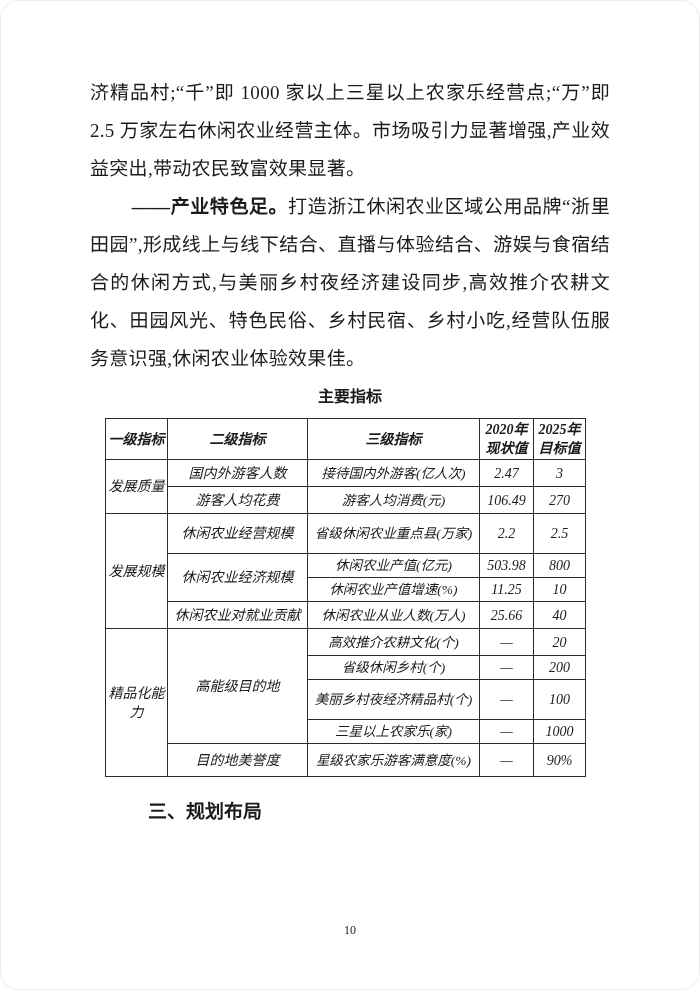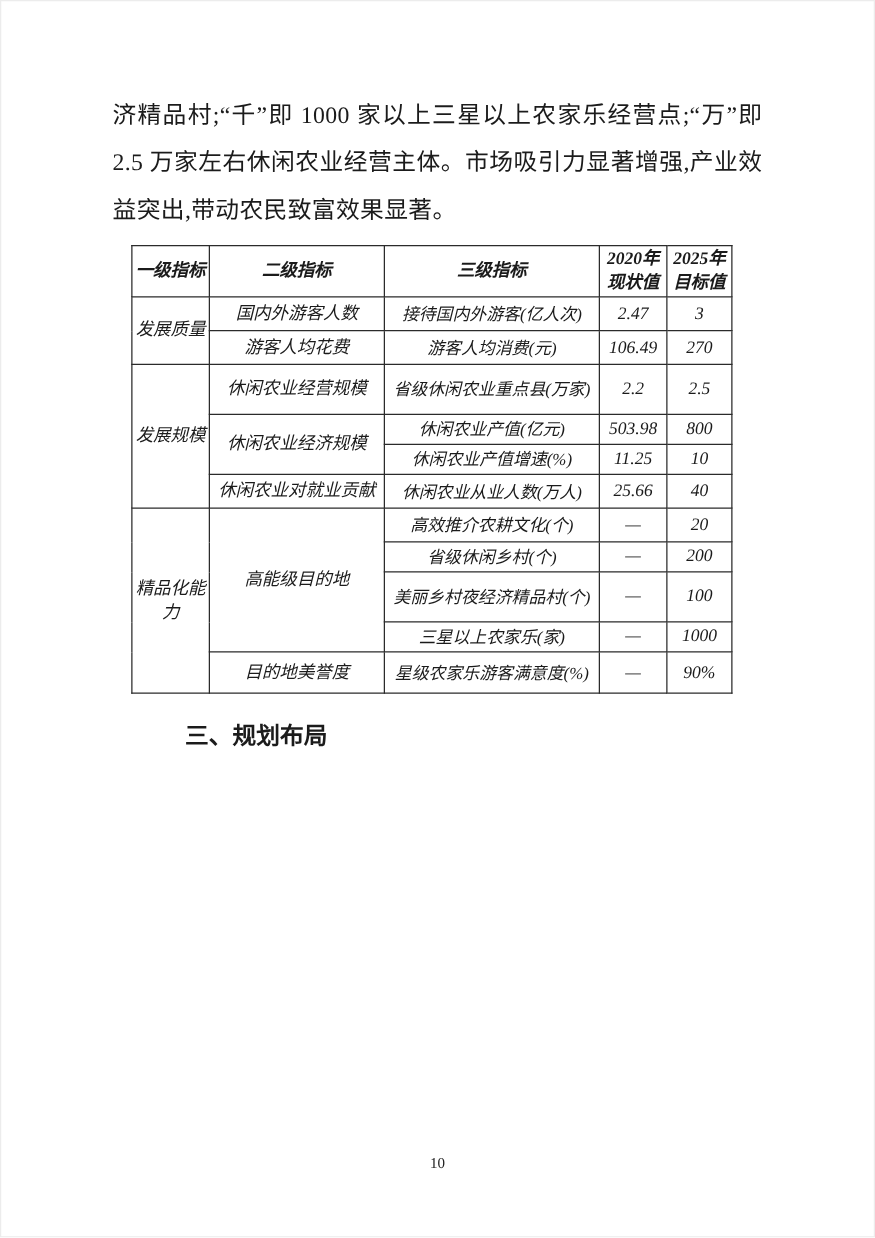--- a/index.html
+++ b/index.html
@@ -7,20 +7,21 @@
     position: relative;
     width: 700px;
     height: 990px;
     background: #ffffff;
     box-shadow: inset 0 0 0 1px #ececec;
     font-family: "Liberation Serif", "DejaVu Serif", serif;
     color: #1b1b1b;
     box-sizing: border-box;
     padding-top: 74px;
     overflow: hidden;
+    border-radius: 19px;
   }
   .body-text {
     margin: 0 90px;
     font-size: 19px;
     line-height: 38px;
     text-align: justify;
     text-justify: inter-character;
     letter-spacing: 0.3px;
   }
   .body-text.indent { text-indent: 2.2em; }
@@ -86,21 +87,23 @@
     color: #222;
   }
 </style>
 </head>
 <body>
 
 <div class="page">
 
   <p class="body-text">济精品村;“千”即 1000 家以上三星以上农家乐经营点;“万”即 2.5 万家左右休闲农业经营主体。市场吸引力显著增强,产业效益突出,带动农民致富效果显著。</p>
 
+  <p class="body-text indent"><span class="lead-bold">——产业特色足。</span><span>打造浙江休闲农业区域公用品牌“浙里田园”,形成线上与线下结合、直播与体验结合、游娱与食宿结合的休闲方式,与美丽乡村夜经济建设同步,高效推介农耕文化、田园风光、特色民俗、乡村民宿、乡村小吃,经营队伍服务意识强,休闲农业体验效果佳。</span></p>
 
+  <h3 class="table-title">主要指标</h3>
 
   <table class="indicators">
     <colgroup>
       <col style="width:62px">
       <col style="width:140px">
       <col style="width:172px">
       <col style="width:54px">
       <col style="width:52px">
     </colgroup>
     <thead>

